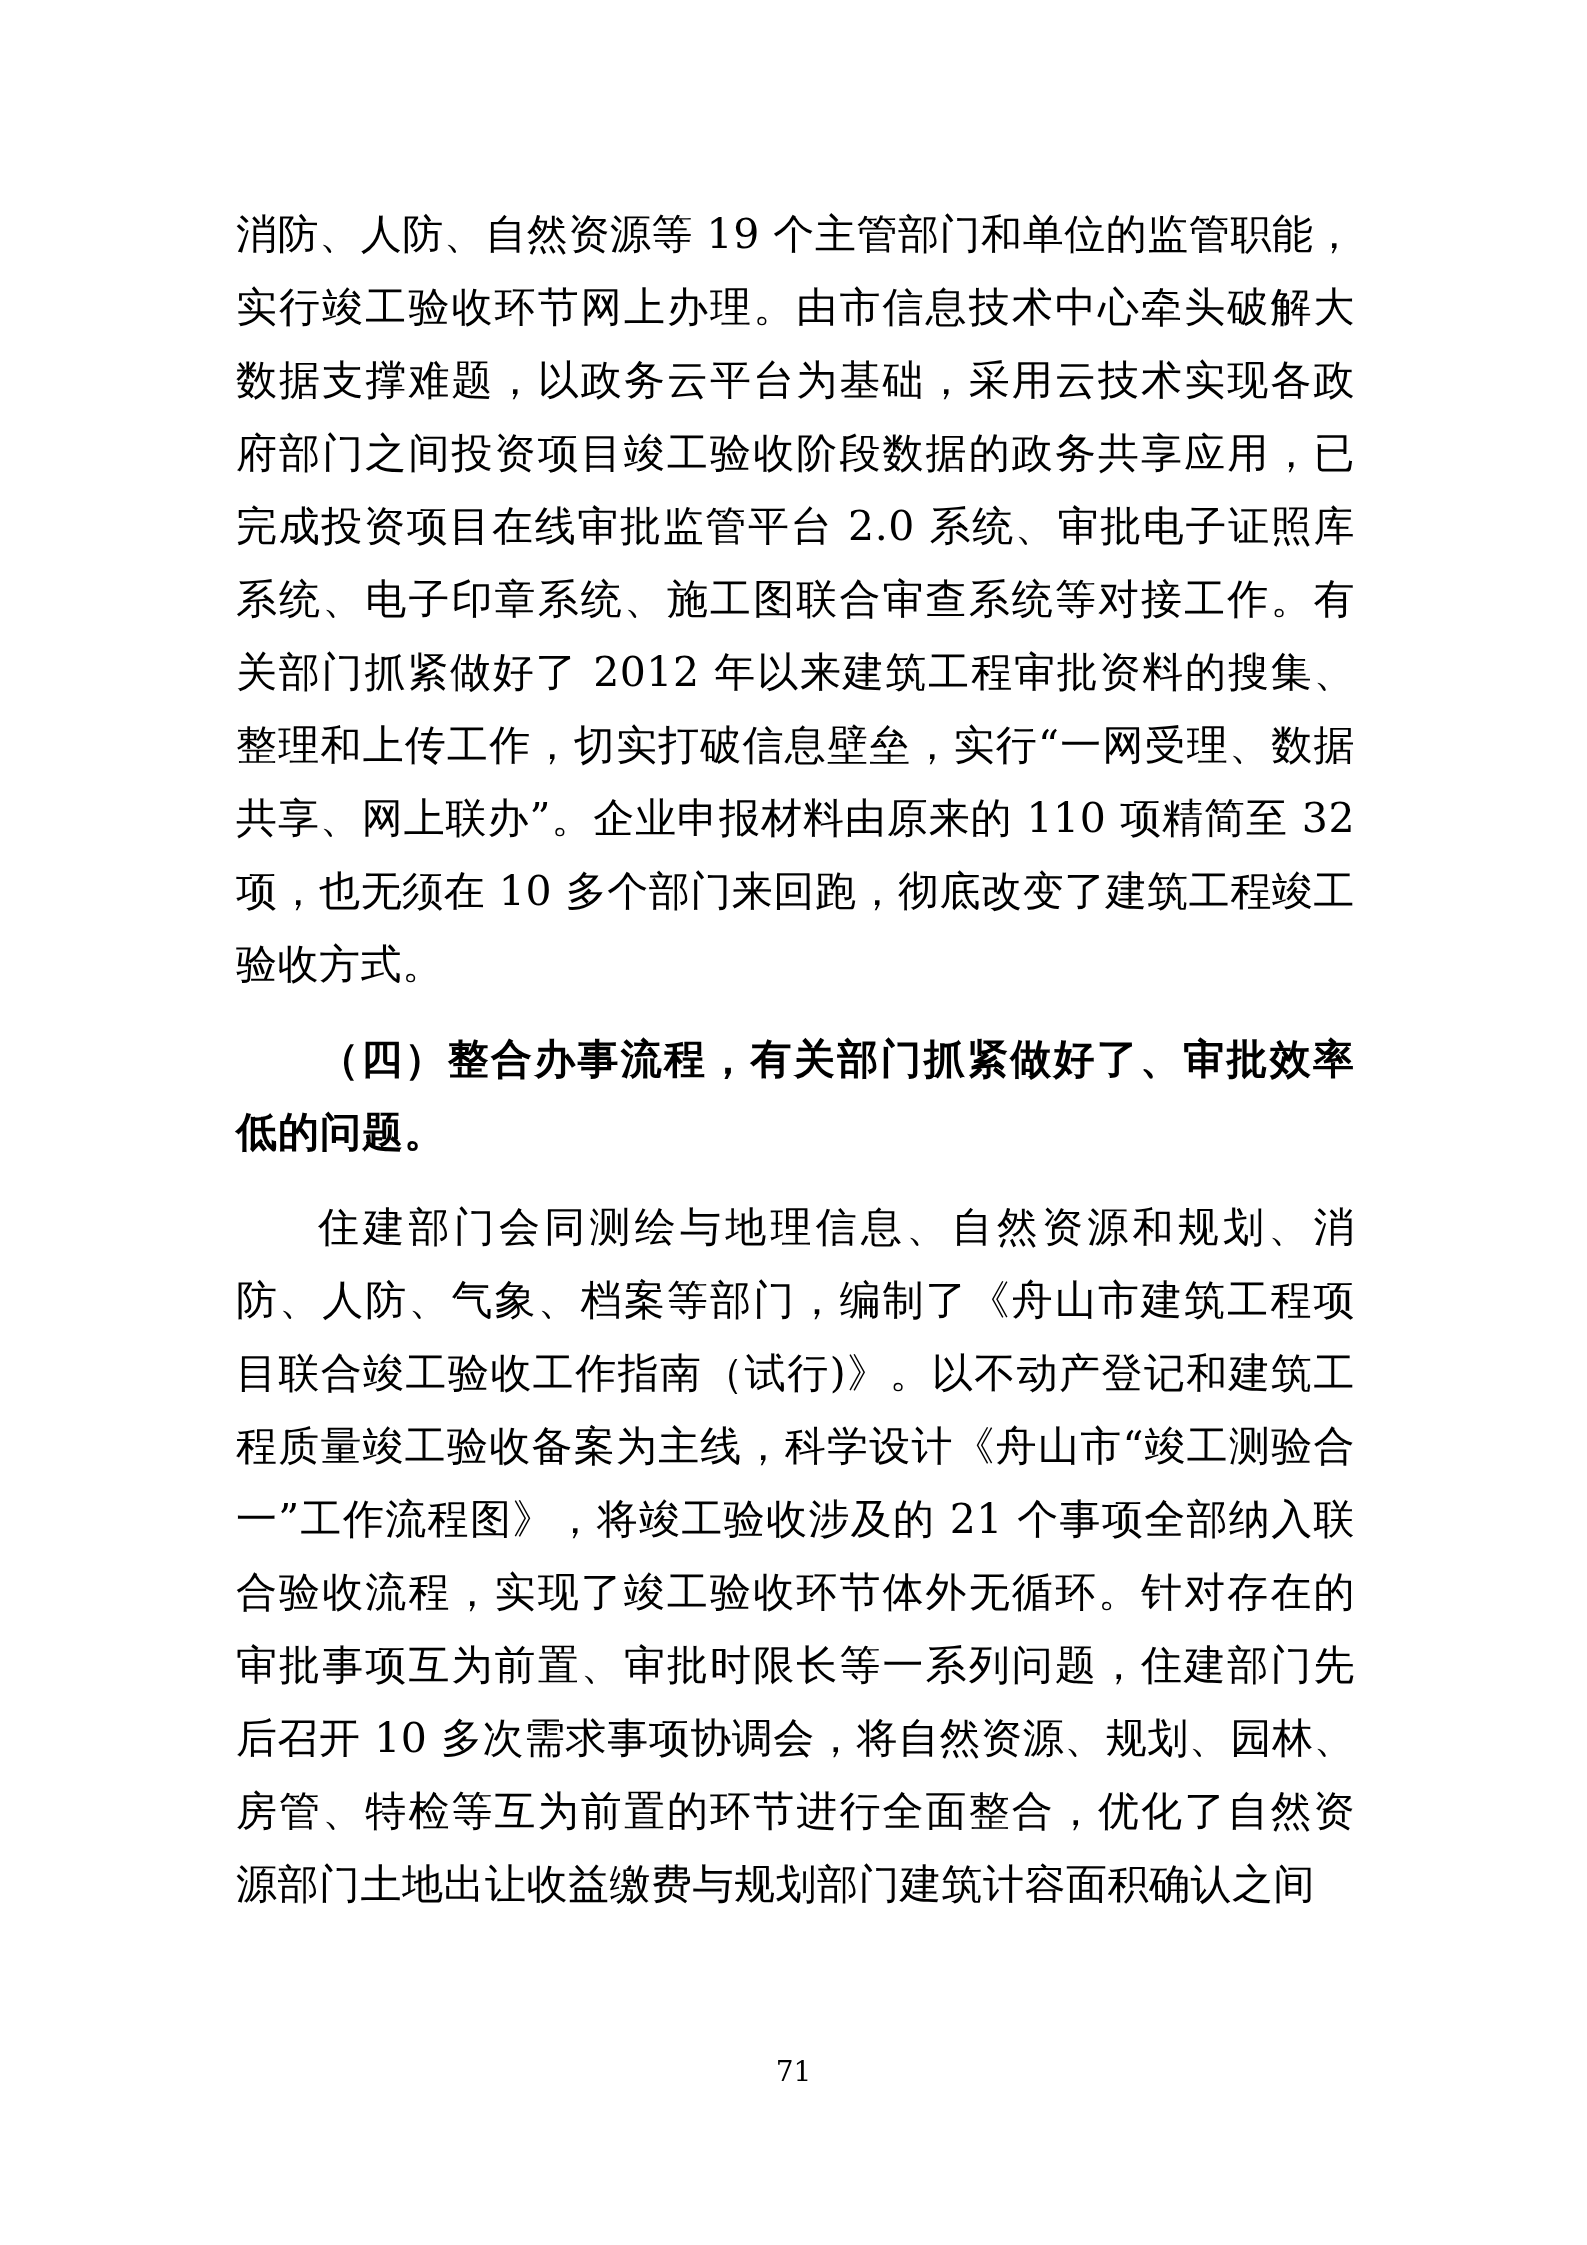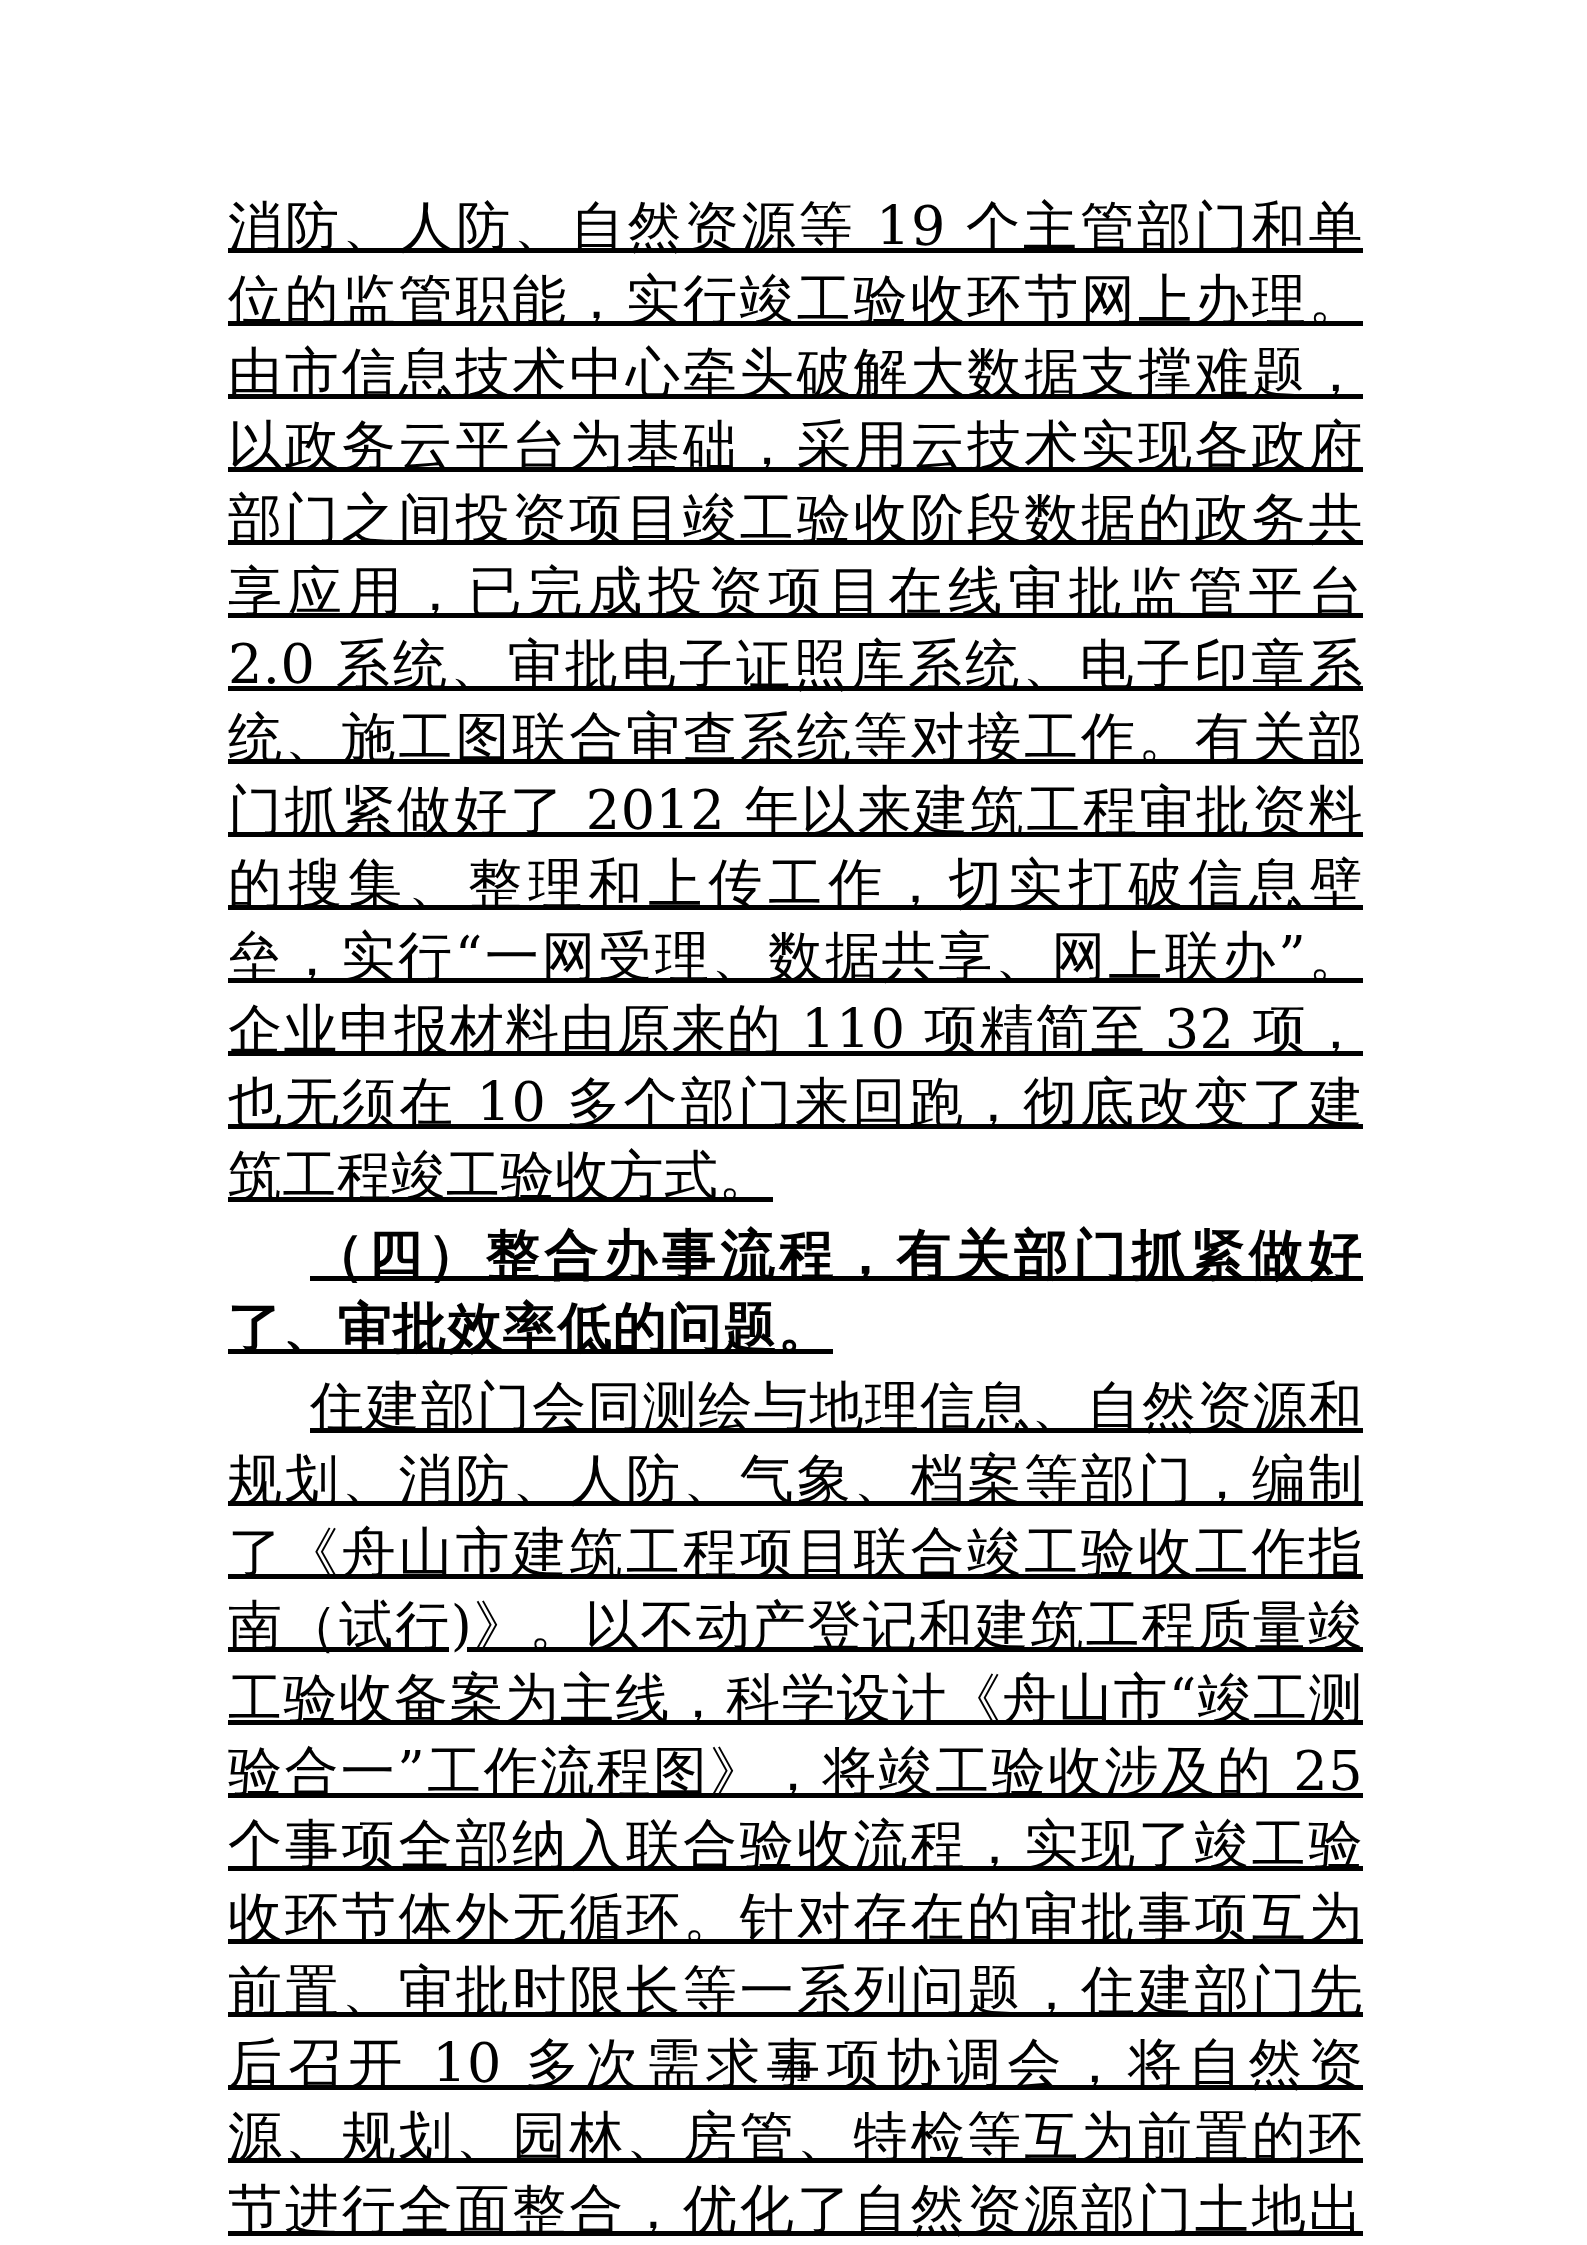--- a/index.html
+++ b/index.html
@@ -17,28 +17,27 @@
     font-family: "DejaVu Serif", "Liberation Serif", serif;
     color: #000000;
   }
   .content {
     position: absolute;
     left: 228px;
     top: 190px;
     width: 1135px;
   }
   p {
-    margin: 0;
-    font-size: 54px;
+    margin: 8px;
+    font-size: 41px;
     line-height: 73px;
     letter-spacing: 0.5px;
     text-align: justify;
     text-justify: inter-ideograph;
     font-weight: 400;
-    text-decoration: underline;
   }
   p.body {
     text-indent: 0;
   }
   p.indent2 {
     text-indent: 82px;
   }
   p.heading {
     font-weight: bold;
     text-indent: 82px;
@@ -59,16 +58,16 @@
 </style>
 </head>
 <body>
 
 <div class="page">
   <div class="content">
     <p class="body">消防、人防、自然资源等 19 个主管部门和单位的监管职能，实行竣工验收环节网上办理。由市信息技术中心牵头破解大数据支撑难题，以政务云平台为基础，采用云技术实现各政府部门之间投资项目竣工验收阶段数据的政务共享应用，已完成投资项目在线审批监管平台 2.0 系统、审批电子证照库系统、电子印章系统、施工图联合审查系统等对接工作。有关部门抓紧做好了 2012 年以来建筑工程审批资料的搜集、整理和上传工作，切实打破信息壁垒，实行“一网受理、数据共享、网上联办”。企业申报材料由原来的 110 项精简至 32 项，也无须在 10 多个部门来回跑，彻底改变了建筑工程竣工验收方式。</p>
     <div class="spacer-sm"></div>
     <p class="heading">（四）整合办事流程，有关部门抓紧做好了、审批效率低的问题。</p>
     <div class="spacer-sm"></div>
-    <p class="indent2">住建部门会同测绘与地理信息、自然资源和规划、消防、人防、气象、档案等部门，编制了《舟山市建筑工程项目联合竣工验收工作指南（试行)》。以不动产登记和建筑工程质量竣工验收备案为主线，科学设计《舟山市“竣工测验合一”工作流程图》，将竣工验收涉及的 25 个事项全部纳入联合验收流程，实现了竣工验收环节体外无循环。针对存在的审批事项互为前置、审批时限长等一系列问题，住建部门先后召开 10 多次需求事项协调会，将自然资源、规划、园林、房管、特检等互为前置的环节进行全面整合，优化了自然资源部门土地出让收益缴费与规划部门建筑计容面积确认之间</p>
+    <p class="indent2">住建部门会同测绘与地理信息、自然资源和规划、消防、人防、气象、档案等部门，编制了《舟山市建筑工程项目联合竣工验收工作指南（试行)》。以不动产登记和建筑工程质量竣工验收备案为主线，科学设计《舟山市“竣工测验合一”工作流程图》，将竣工验收涉及的 21 个事项全部纳入联合验收流程，实现了竣工验收环节体外无循环。针对存在的审批事项互为前置、审批时限长等一系列问题，住建部门先后召开 10 多次需求事项协调会，将自然资源、规划、园林、房管、特检等互为前置的环节进行全面整合，优化了自然资源部门土地出让收益缴费与规划部门建筑计容面积确认之间</p>
   </div>
   <div class="page-number">71</div>
 </div>
 
 </body></html>

